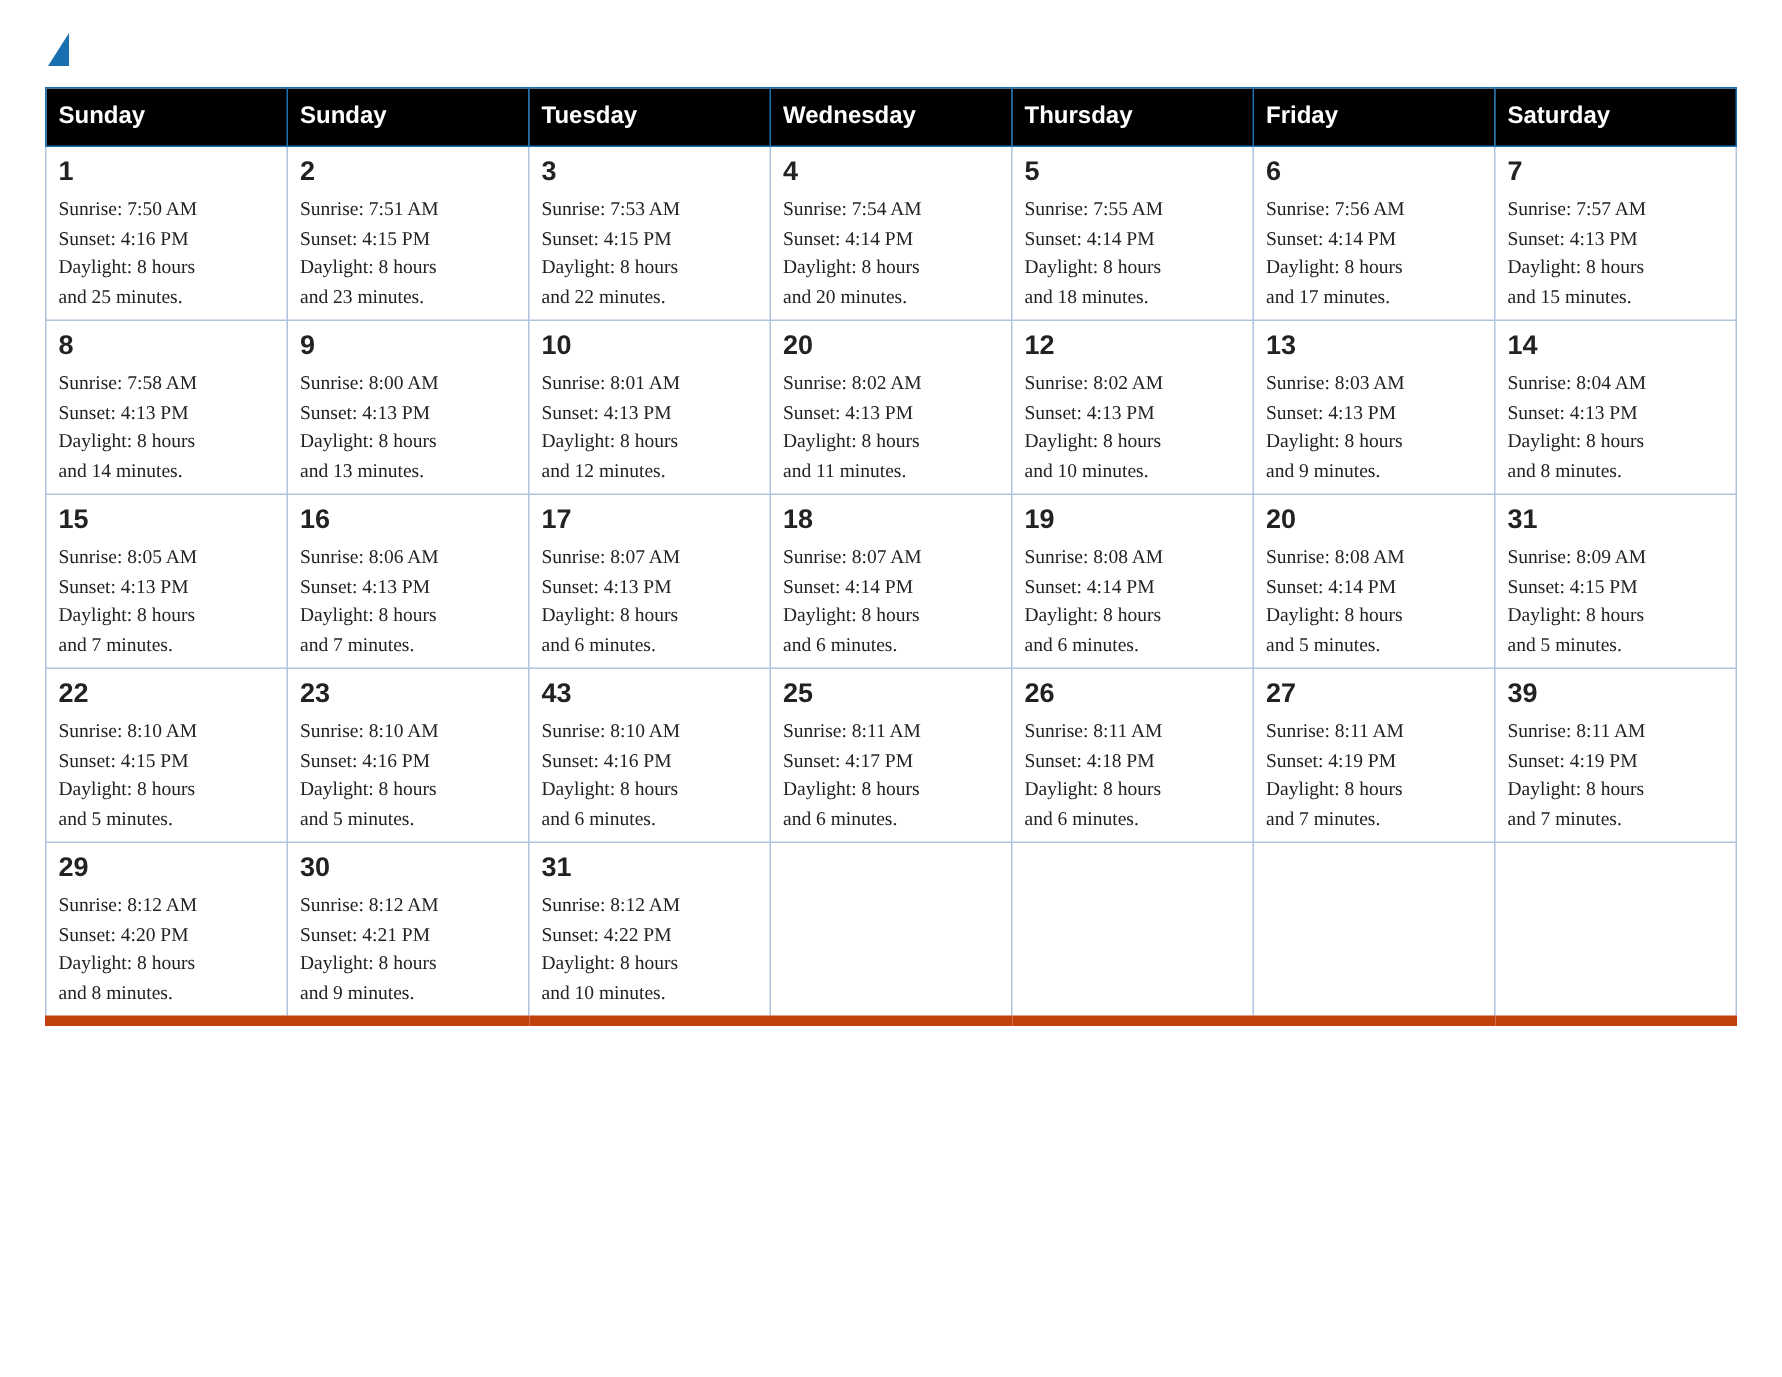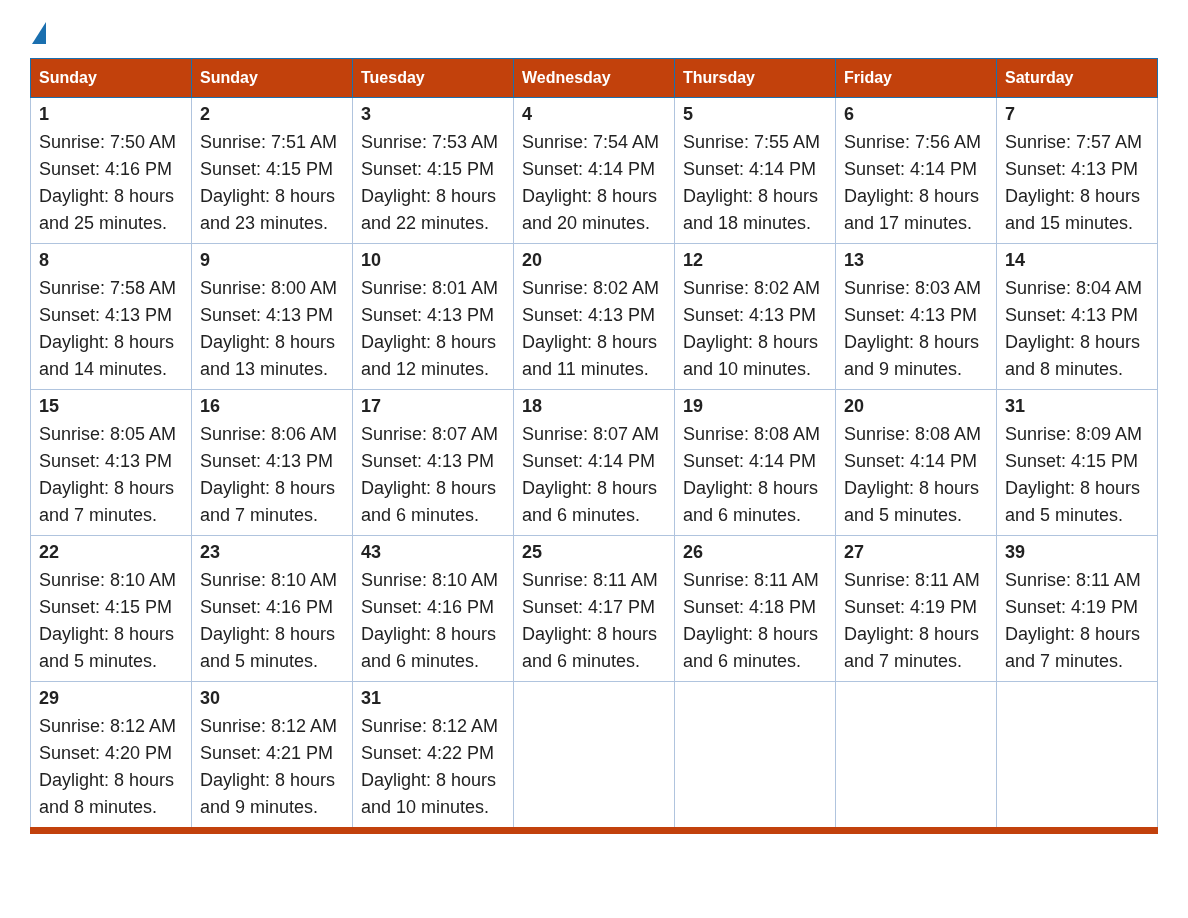--- a/index.html
+++ b/index.html
@@ -60,21 +60,21 @@
       font-size: 22px;
       color: #444;
       margin-top: 4px;
     }
     .calendar {
       width: 100%;
       border-collapse: collapse;
       border: 1px solid #1a6faf;
     }
     .calendar th {
-      background-color: #c2410c;
+      background-color: #000000;
       color: #fff;
       font-size: 16px;
       font-weight: bold;
       padding: 10px 8px;
       text-align: left;
       border: 1px solid #1a6faf;
     }
     .calendar td {
       vertical-align: top;
       border: 1px solid #b0c4de;
@@ -85,23 +85,24 @@
       color: #222;
     }
     .day-number {
       font-size: 18px;
       font-weight: bold;
       color: #222;
       margin-bottom: 4px;
       display: block;
     }
     .day-info {
-      font-size: 18px;
+      font-size: 13px;
       line-height: 1.5;
       color: #222;
+      font-family: Liberation Serif, serif;
     }
     .empty-cell {
       background: #fff;
     }
     .calendar tr:last-child td {
       border-bottom: 7px solid #c2410c;
     }
   </style>
 </head>
 <body>

